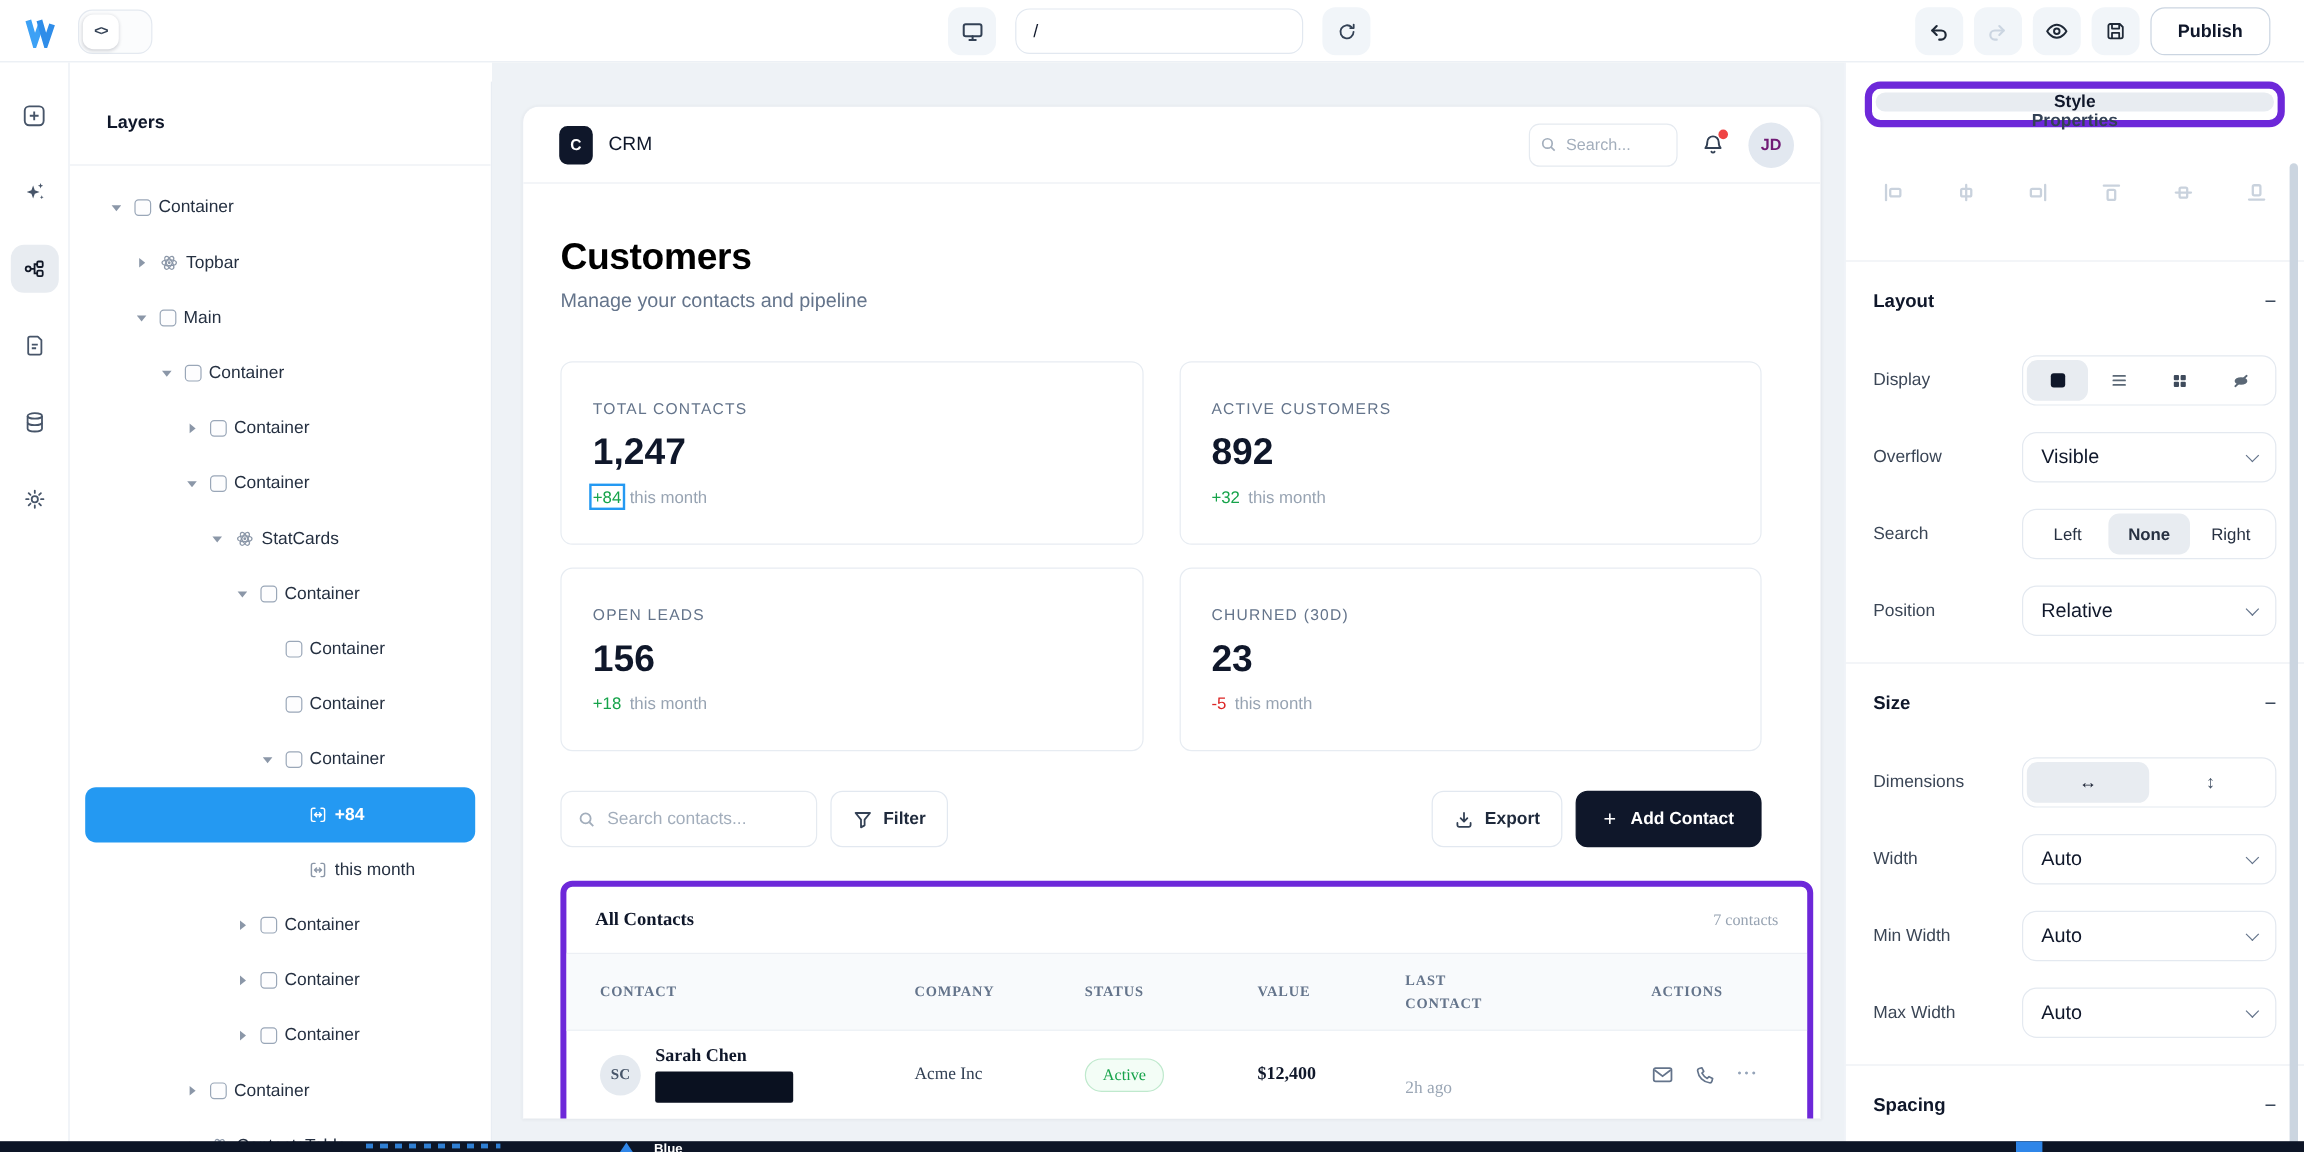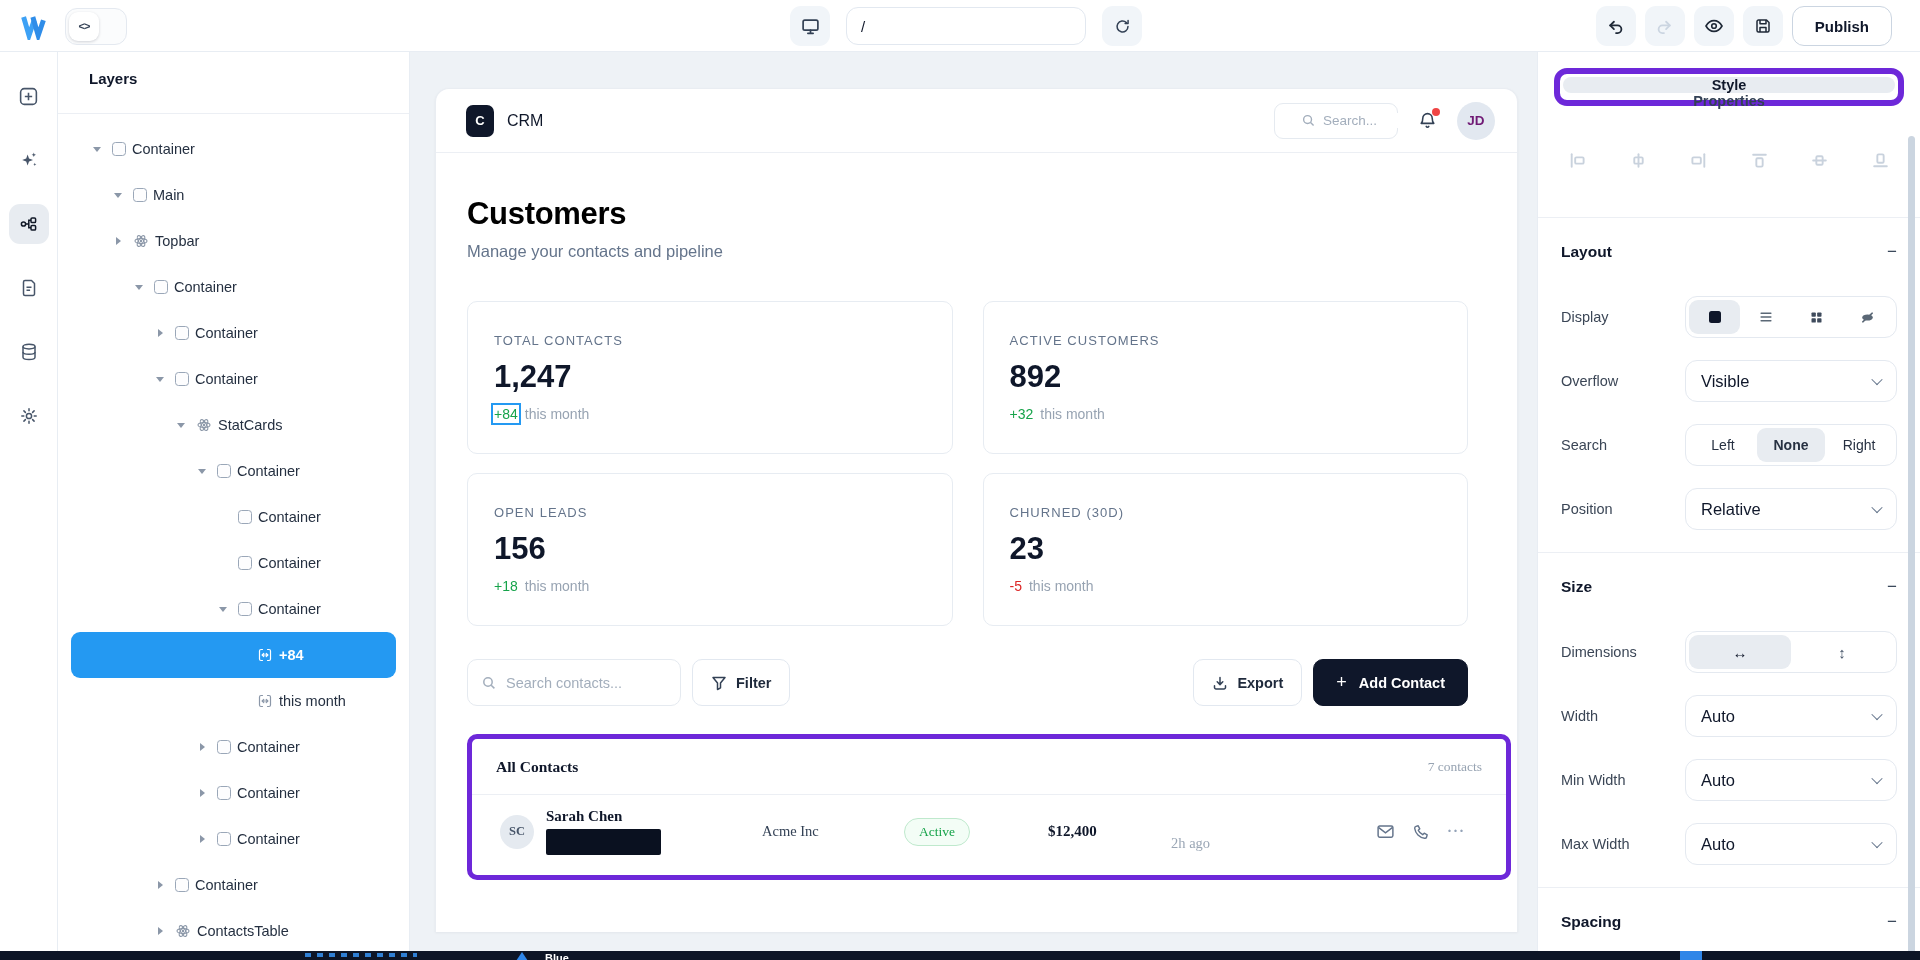--- a/index.html
+++ b/index.html
@@ -23,21 +23,21 @@
   .tb-right { position:absolute; right:28px; top:6px; display:flex; align-items:center; gap:9px; }
   .publish-btn { height:40px; padding:0 22px; border:1px solid #cbd5e1; border-radius:12px; background:#fff;
     font-size:15px; font-weight:700; color:#0f172a; display:flex; align-items:center; }
 
   
   .rail { position:absolute; left:0; top:52px; width:58px; bottom:0; background:#fff; border-right:1px solid #e8edf3; z-index:15; }
   .rail-btn { width:40px; height:40px; margin:24px auto 0; border-radius:11px; display:flex; align-items:center; justify-content:center; }
   .rail-btn.active { background:#e8ecf1; }
 
   
-  .layers { position:absolute; left:58px; top:44px; width:352px; bottom:0; background:#fff;
+  .layers { position:absolute; left:58px; top:68px; width:352px; bottom:0; background:#fff;
     border-right:1px solid #e8edf3; z-index:14; overflow:hidden; }
   .layers-header { height:70px; display:flex; align-items:center; padding-left:31px;
     border-bottom:1px solid #eceff4; font-size:15px; font-weight:700; color:#0f172a; }
   .tree { padding:12px 13px 0; }
   .tree-row { height:46px; display:flex; align-items:center; gap:6px; border-radius:9px;
     font-size:14.5px; color:#253041; }
   .tree-row.selected { background:#2499f2; color:#fff; font-weight:600; }
   .chev { width:17px; height:16px; flex:0 0 17px; position:relative; }
   .chev.down::after { content:""; position:absolute; left:4px; top:6px;
     border-left:4.5px solid transparent; border-right:4.5px solid transparent; border-top:5.5px solid #8b97a8; }
@@ -53,21 +53,21 @@
   .page { position:absolute; left:25px; top:36px; width:1083px; height:844px; background:#fff;
     border:1px solid #e9edf2; border-bottom:none; border-radius:14px 14px 0 0;
     box-shadow:0 1px 3px rgba(15,23,42,.05); overflow:hidden; }
   .crm-topbar { height:64px; border-bottom:1px solid #eceff4; display:flex; align-items:center;
     padding:0 22px 0 30px; }
   .crm-logo { width:28px; height:32px; border-radius:7px; background:#0f172a; color:#fff;
     display:flex; align-items:center; justify-content:center; font-size:13px; font-weight:700; }
   .crm-name { margin-left:13px; font-size:16px; font-weight:400; color:#0f172a; }
   .crm-right { margin-left:auto; display:flex; align-items:center; gap:20px; }
   .crm-search { width:124px; height:36px; border:1px solid #e5eaf0; border-radius:9px; background:#fff;
-    display:flex; align-items:center; gap:7px; padding:0 26px; }
+    display:flex; align-items:center; gap:7px; padding:0 8px; }
   .crm-search input { border:none; outline:none; width:80px; font-size:13.5px; color:#334155; font-family:inherit; }
   .crm-search input::placeholder { color:#a3aebc; }
   .bell-wrap { position:relative; }
   .bell-dot { position:absolute; top:-3px; right:-3px; width:8px; height:8px; border-radius:50%; background:#ef4444; }
   .avatar { width:38px; height:38px; border-radius:50%; background:#e2e8f0; color:#701a75;
     display:flex; align-items:center; justify-content:center; font-size:13.5px; font-weight:700; }
 
   .content { padding:0 31px; width:1063px; }
   .page-title { margin-top:43px; font-size:31px; font-weight:700; color:#000000; letter-spacing:-.3px; }
   .page-sub { margin-top:10px; font-size:16.5px; color:#64748b; }
@@ -288,35 +288,35 @@
 <aside class="layers">
   <div class="layers-header">Layers</div>
   <div class="tree">
 
     <div class="tree-row" style="padding-left:18px">
       <span class="chev down"></span>
       <span class="sq-icon"></span>
       <span class="tree-label">Container</span>
     </div>
     <div class="tree-row" style="padding-left:39px">
-      <span class="chev down"></span>
-      <span class="sq-icon"></span>
-      <span class="tree-label">Main</span>
-    </div>
-    <div class="tree-row" style="padding-left:39px">
       <span class="chev right"></span>
       <span class="node-icon">
         <svg width="16" height="16" viewBox="0 0 16 16" fill="none" stroke="currentColor" stroke-width="1.1">
           <ellipse cx="8" cy="8" rx="6" ry="2.4"></ellipse>
             <ellipse cx="8" cy="8" rx="6" ry="2.4" transform="rotate(60 8 8)"></ellipse>
           <ellipse cx="8" cy="8" rx="6" ry="2.4" transform="rotate(120 8 8)"></ellipse>
             <circle cx="8" cy="8" r="1.2" fill="currentColor" stroke="none"></circle>
         </svg>
       </span>
       <span class="tree-label">Topbar</span>
+    </div>
+    <div class="tree-row" style="padding-left:39px">
+      <span class="chev down"></span>
+      <span class="sq-icon"></span>
+      <span class="tree-label">Main</span>
     </div>
     <div class="tree-row" style="padding-left:60px">
       <span class="chev down"></span>
       <span class="sq-icon"></span>
       <span class="tree-label">Container</span>
     </div>
     <div class="tree-row" style="padding-left:81px">
       <span class="chev right"></span>
       <span class="sq-icon"></span>
       <span class="tree-label">Container</span>
@@ -516,20 +516,28 @@
         <div class="btn btn-dark">
           <span class="plus">+</span>
           <span>Add Contact</span>
         </div>
       </div>
 
       <div class="table-card">
         <div class="table-title-row">
           <span class="table-title">All Contacts</span>
           <span class="table-count">7 contacts</span>
+        </div>
+        <div class="tgrid thead">
+          <span class="th">CONTACT</span>
+          <span class="th">COMPANY</span>
+          <span class="th">STATUS</span>
+          <span class="th">VALUE</span>
+          <span class="th"><span class="th-wrap">LAST CONTACT</span></span>
+          <span class="th">ACTIONS</span>
         </div>
         <div class="tgrid trow">
           <div class="cell-contact">
             <div class="row-avatar">
                 <span>SC</span>
               </div>
             <div>
               <div class="row-name">Sarah Chen</div>
               <div class="name-highlight"></div>
             </div>

